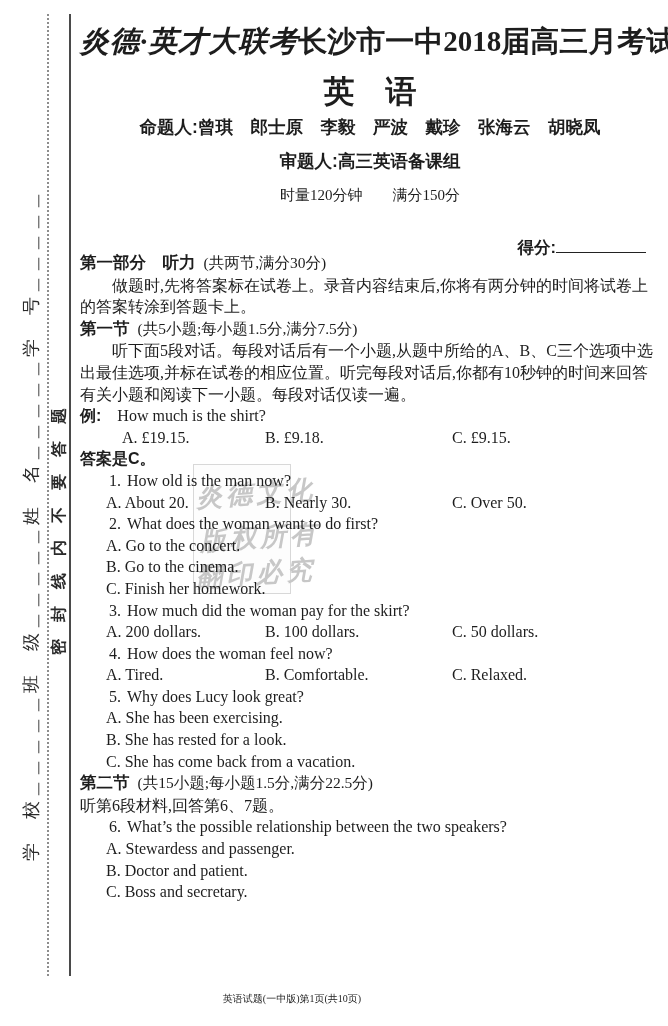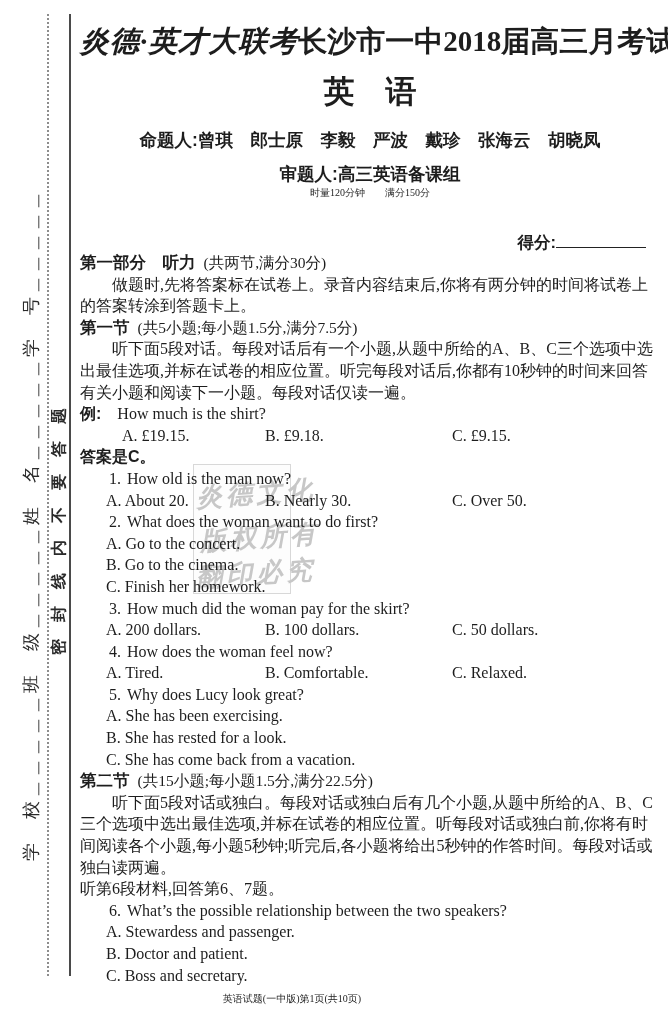--- a/index.html
+++ b/index.html
@@ -39,36 +39,36 @@
   }
   .wm-1 { left:196px; top:476px; }
   .wm-2 { left:200px; top:520px; }
   .wm-3 { left:196px; top:556px; }
 
   
   .header { position:absolute; left:80px; right:8px; top:22px; text-align:center; z-index:1; }
   .title { font-size:29px; font-weight:bold; white-space:nowrap; }
   .title .brand { font-style:italic; letter-spacing:1px; }
   .subject { font-size:31px; font-weight:bold; margin-top:9px; }
-  .setters { font-size:17.5px; font-weight:bold; margin-top:15px;
+  .setters { font-size:17.5px; font-weight:bold; margin-top:2px;
              font-family:"Liberation Sans","DejaVu Sans",sans-serif; }
   .reviewers { font-size:17.5px; font-weight:bold; margin-top:10px;
              font-family:"Liberation Sans","DejaVu Sans",sans-serif; }
-  .duration { font-size:10px; }
+  .duration { font-size:15px; margin-top:13px; }
   .score-row { margin-top:32px; text-align:right; padding-right:14px; }
   .score-label { font-size:16.5px; font-weight:bold;
              font-family:"Liberation Sans","DejaVu Sans",sans-serif; }
   .score-blank { display:inline-block; width:90px; height:15px; border-bottom:1.5px solid #222; }
 
   
   .bodytext { position:absolute; left:80px; right:6px; top:252px; z-index:1;
               font-size:16px; line-height:21.6px; }
   .cn { font-size:16px; }
   .indent { text-indent:2em; }
-  .h-bold { font-family:Liberation Sans, sans-serif; font-weight:bold; font-size:16.5px; }
+  .h-bold { font-family:Liberation Mono, monospace; font-weight:bold; font-size:16.5px; }
   .h-note { font-size:15.5px; margin-left:8px; }
   .q { padding-left:8px;margin-left:21px; }
   .q .qnum { display:inline-block; width:18px; }
   .opts-row { position:relative; padding-left:26px; }
   .opts-row .ob { position:absolute; left:185px; }
   .opts-row .oc { position:absolute; left:372px; }
   .opts-row.example { padding-left:42px; }
   .opts-stack div { padding-left:26px; }
   .answer-note { font-family:"Liberation Sans","DejaVu Sans",sans-serif; font-weight:bold; font-size:16px; }
   .ex-label { font-family:"Liberation Sans","DejaVu Sans",sans-serif; font-weight:bold; font-size:16px; margin-right:16px; }
@@ -168,21 +168,20 @@
     </div>
     <div class="opts-stack">
       <div>A. She has been exercising.</div>
       <div>B. She has rested for a look.</div>
       <div>C. She has come back from a vacation.</div>
     </div>
 
     <div>
       <span class="h-bold">第二节</span><span class="h-note">(共15小题;每小题1.5分,满分22.5分)</span>
     </div>
-    <div class="cn indent">听下面5段对话或独白。每段对话或独白后有几个小题,从题中所给的A、B、C三个选项中选出最佳选项,并标在试卷的相应位置。听每段对话或独白前,你将有时间阅读各个小题,每小题5秒钟;听完后,各小题将给出5秒钟的作答时间。每段对话或独白读两遍。</div>
     <div class="cn">听第6段材料,回答第6、7题。</div>
 
     <div class="q">
       <span class="qnum">6.</span><span>What’s the possible relationship between the two speakers?</span>
     </div>
     <div class="opts-stack">
       <div>A. Stewardess and passenger.</div>
       <div>B. Doctor and patient.</div>
       <div>C. Boss and secretary.</div>
     </div>

